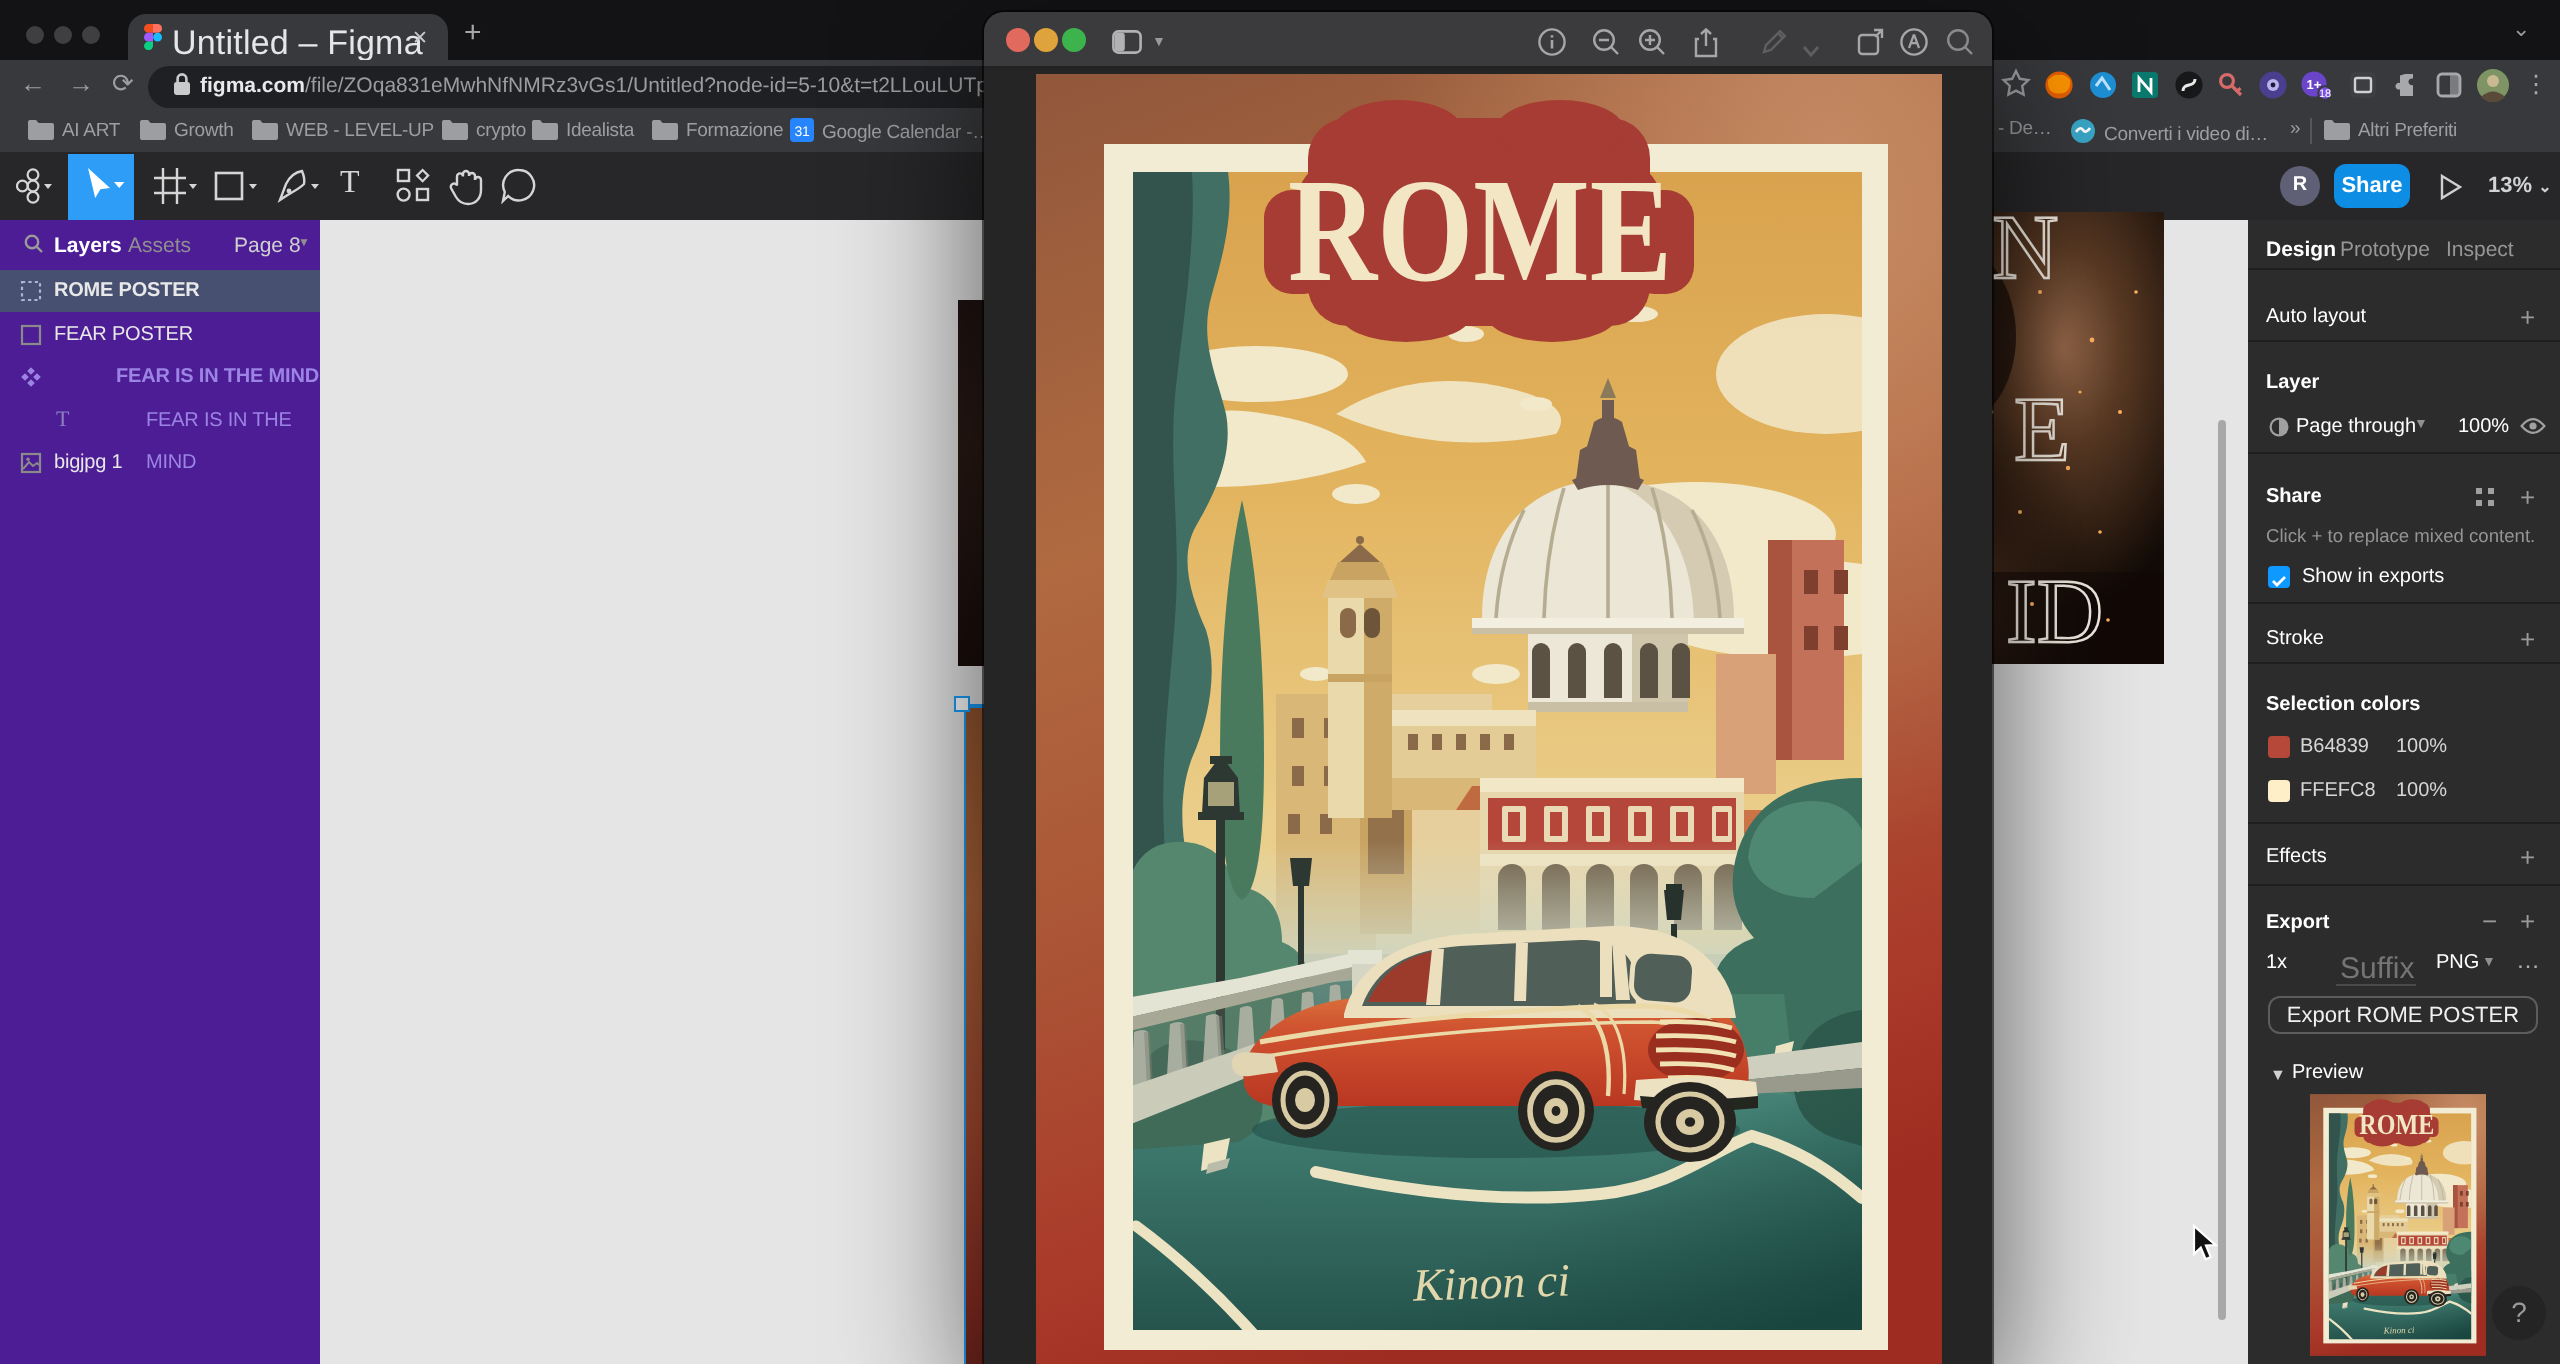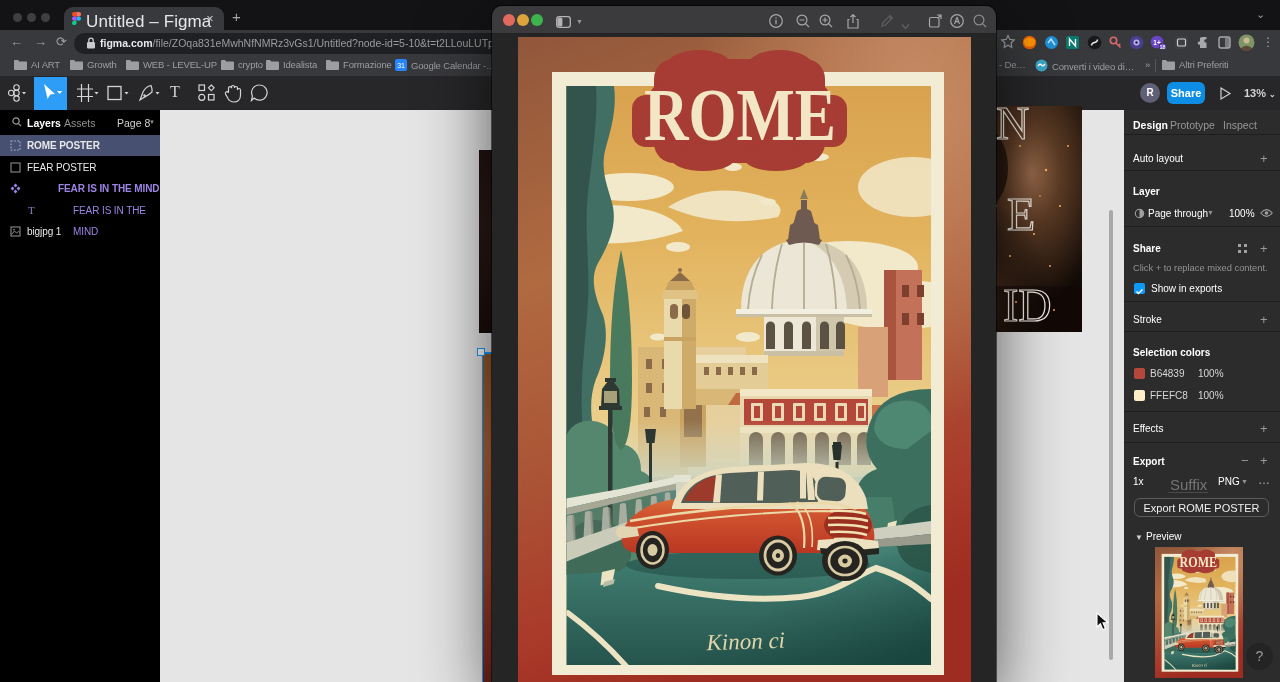--- a/index.html
+++ b/index.html
@@ -23,21 +23,21 @@
   .bk { top:59px; height:14px; font-size:9.5px; letter-spacing:-.15px; color:#9d9ea1; white-space:nowrap; }
   .bk svg { vertical-align:-2px; margin-right:4px; }
   
   #ftoolbar { left:0; top:76px; width:1280px; height:34px; background:#272729; }
   #movetool { left:34px; top:77px; width:33px; height:33px; background:#2e9df7; }
   .tbic { top:84px; }
   #avatarR { left:1140px; top:83px; width:20px; height:20px; border-radius:50%; background:#5f5f76; color:#fff; font-size:10px; font-weight:700; text-align:center; line-height:20px; }
   #sharebtn { left:1167px; top:82px; width:38px; height:22px; background:#0d8ee4; border-radius:6px; color:#fff; font-size:11px; font-weight:600; text-align:center; line-height:22px; }
   #zoomlbl { left:1244px; top:87px; color:#d2d3d5; font-size:11px; font-weight:600;}
   
-  #leftpanel { left:0; top:110px; width:160px; height:572px; background:#000000; }
+  #leftpanel { left:0; top:110px; width:160px; height:572px; background:#4c1d95; }
   #canvas { left:160px; top:110px; width:964px; height:572px; background:#e5e5e5; }
   #rightpanel { left:1124px; top:110px; width:156px; height:572px; background:#2c2c2c; }
   .lrow { left:0; width:160px; height:21px; color:#e8e8e8; font-size:10px; line-height:21px; letter-spacing:-.1px; }
   .lrow .nm { position:absolute; left:27px; top:0; }
   .lrow .ic { position:absolute; left:10px; top:5px; width:11px; height:11px; }
   .purple { color:#9c84e4;margin-left:31px; }
   .rp-div { left:0; width:156px; height:1px; background:#1e1e1e; }
   .rp-txt { font-size:10px; color:#fff; }
   .rp-gray { color:#969696; }
   .rp-plus { color:#9a9a9a; font-size:13px; font-weight:400; }

